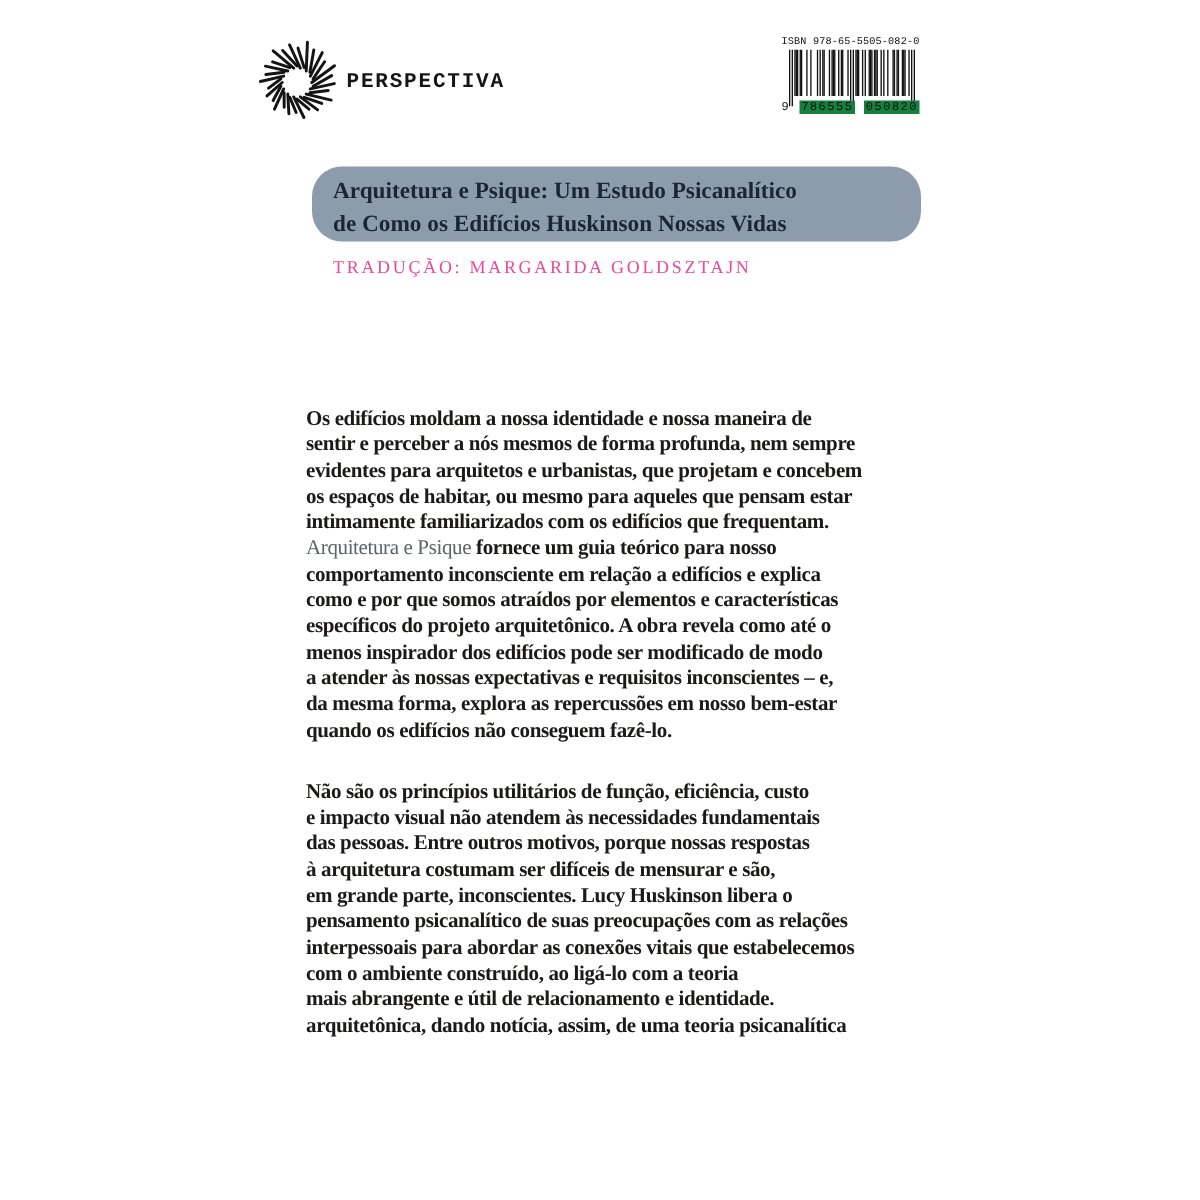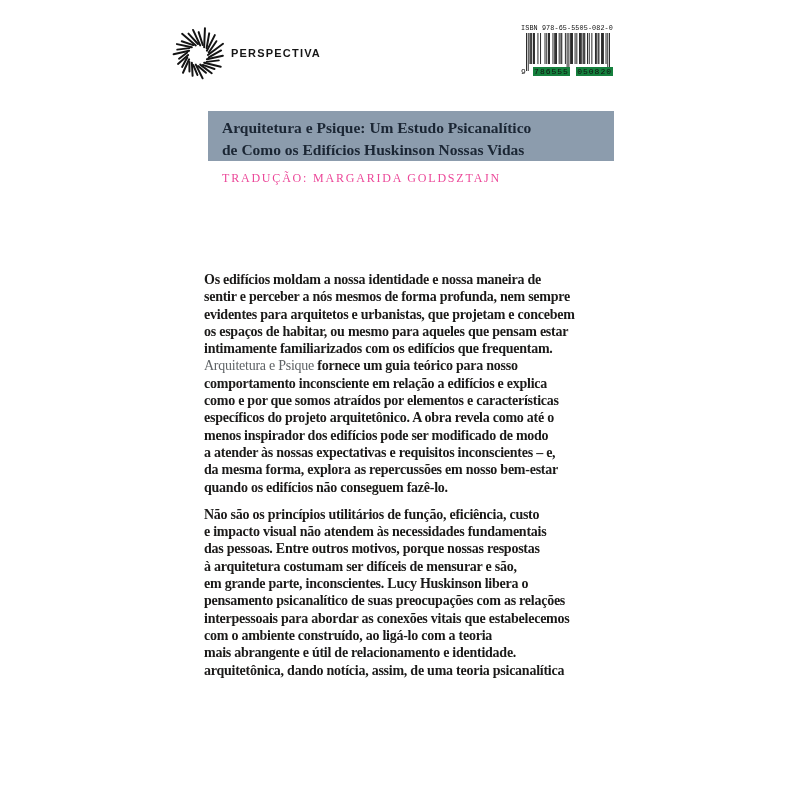--- a/index.html
+++ b/index.html
@@ -14,22 +14,22 @@
     position: absolute; inset: 0; background: #ffffff;
   }
 
   
   .publisher-logo {
     position: absolute; left: 169px; top: 26px;
     width: 58px; height: 58px;
   }
   .publisher-name {
     position: absolute; left: 231px; top: 47px;
-    font-family: Liberation Sans, sans-serif;
-    font-weight: 700; font-size: 11px; letter-spacing: 1.2px;
+    font-family: Liberation Mono, monospace;
+    font-weight: 700; font-size: 14px; letter-spacing: 1.2px;
     color: #161616; white-space: nowrap;
   }
 
   
   .barcode {
     position: absolute; left: 521px; top: 24px;
     width: 92px; height: 50px;
   }
   .barcode-label {
     font-family: "Liberation Mono", monospace;
@@ -50,40 +50,41 @@
   .barcode-digits span { background: #15803d; padding: 0 1px; letter-spacing: 1px; }
   .barcode-digits .lead { background: transparent; padding: 0; }
 
   
   .title-banner {
     position: absolute; left: 208px; top: 111px;
     width: 406px; height: 50px;
     background: #8C9CAD;
     box-sizing: border-box;
     padding: 6px 10px 0 14px;
+    border-radius: 20px;
   }
   .title-banner .title-line {
     font-weight: 700; font-size: 15.5px; line-height: 21.5px;
     color: #1B2634; white-space: nowrap;
   }
 
   
   .translation-credit {
     position: absolute; left: 222px; top: 171px;
     font-size: 12px; letter-spacing: 1.8px;
     color: #ec4899; white-space: nowrap;
   }
 
   
   .synopsis {
     position: absolute; left: 204px; top: 271px; width: 420px;
     font-weight: 700; font-size: 14px; line-height: 17.3px;
     letter-spacing: -0.25px; color: #1b1a19;
   }
-  .para + .para { margin-top: 10px; }
+  .para + .para { margin-top: 24px; }
   .line { white-space: nowrap; }
   .title-ref { font-weight: 400; color: #5f6366; }
 </style>
 </head>
 <body>
 
 <div class="page">
 
   <svg id="logo-svg" class="publisher-logo" viewBox="0 0 100 100">
       <line x1="67" y1="50" x2="93.12882987218133" y2="30.739848625704877" stroke="#141414" stroke-width="3.4" stroke-linecap="round"></line>

